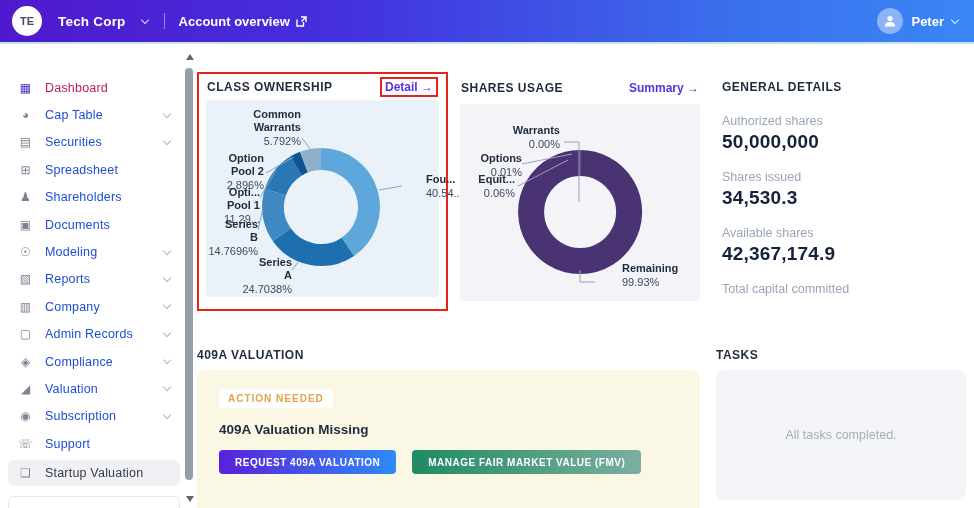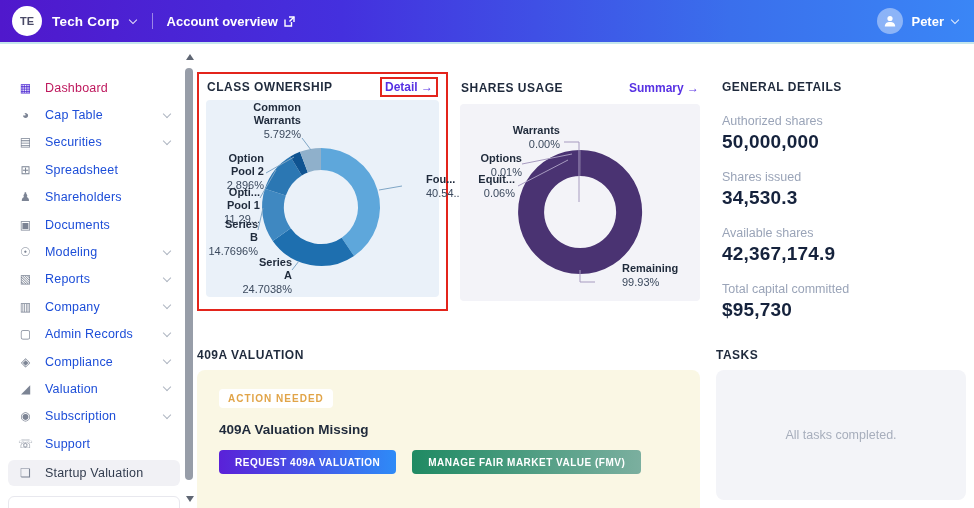--- a/index.html
+++ b/index.html
@@ -8,21 +8,21 @@
     position:relative; width:974px; height:508px; overflow:hidden;
     font-family:"Liberation Sans", sans-serif; background:#fff;
   }
   
   #topbar {
     position:absolute; left:0; top:0; width:974px; height:44px;
     background:linear-gradient(90deg,#5018CC 0%,#4430DE 35%,#3A6FEC 75%,#3A86F6 100%);
     border-bottom:2px solid #C4E6EC;
     display:flex; align-items:center; color:#fff;
   }
-  .org { display:flex; align-items:center; gap:10px; margin-left:12px; cursor:pointer; }
+  .org { display:flex; align-items:center; gap:16px; margin-left:12px; cursor:pointer; }
   .avatar-org {
     width:30px; height:30px; border-radius:50%; background:#fff;
     display:flex; align-items:center; justify-content:center;
     color:#4A4A66; font-size:11px; font-weight:bold;
   }
   .org-name { font-size:13.5px; font-weight:700; letter-spacing:.2px; }
   .chev { width:6px; height:6px; border-right:1.6px solid; border-bottom:1.6px solid;
     transform:rotate(45deg); display:inline-block; margin-top:-3px; }
   .chev-white { border-color:rgba(255,255,255,.85); }
   .chev-gray { border-color:#AFB6C2; margin-left:auto; margin-right:14px; }
@@ -228,21 +228,21 @@
         <g stroke="#7FA6C6" stroke-width="1" fill="none">
           <path d="M96,38 L105,50"></path>
           <path d="M60,73 L88,57"></path>
           <path d="M54,98 L70,70"></path>
           <path d="M52,130 L57,108"></path>
           <path d="M86,170 L93,161"></path>
           <path d="M196,86 L173,90"></path>
         </g>
       </svg>
       <div id="class-callouts">
-          <div class="callout co-right" style="top: 1px; right: 138px;">
+          <div class="callout co-right" style="top: 8px; right: 138px;">
             <span class="co-name">Common
 Warrants</span>
             <span class="co-value">5.792%</span>
           </div>
           <div class="callout co-right" style="top: 52px; right: 175px;">
             <span class="co-name">Option
 Pool 2</span>
             <span class="co-value">2.896%</span>
           </div>
           <div class="callout co-right" style="top: 86px; right: 179px;">
@@ -318,21 +318,20 @@
         <div class="gd-item">
           <div class="gd-label">Shares issued</div>
           <div class="gd-value">34,530.3</div>
         </div>
         <div class="gd-item">
           <div class="gd-label">Available shares</div>
           <div class="gd-value">42,367,174.9</div>
         </div>
         <div class="gd-item">
           <div class="gd-label">Total capital committed</div>
-          <div class="gd-value">$95,730</div>
         </div>
       </div>
   </section>
 
   <section id="val409">
     <h2 class="sec-title">409A VALUATION</h2>
     <div class="panel-409">
       <span class="badge">ACTION NEEDED</span>
       <h3>409A Valuation Missing</h3>
       <div class="btn-row">

